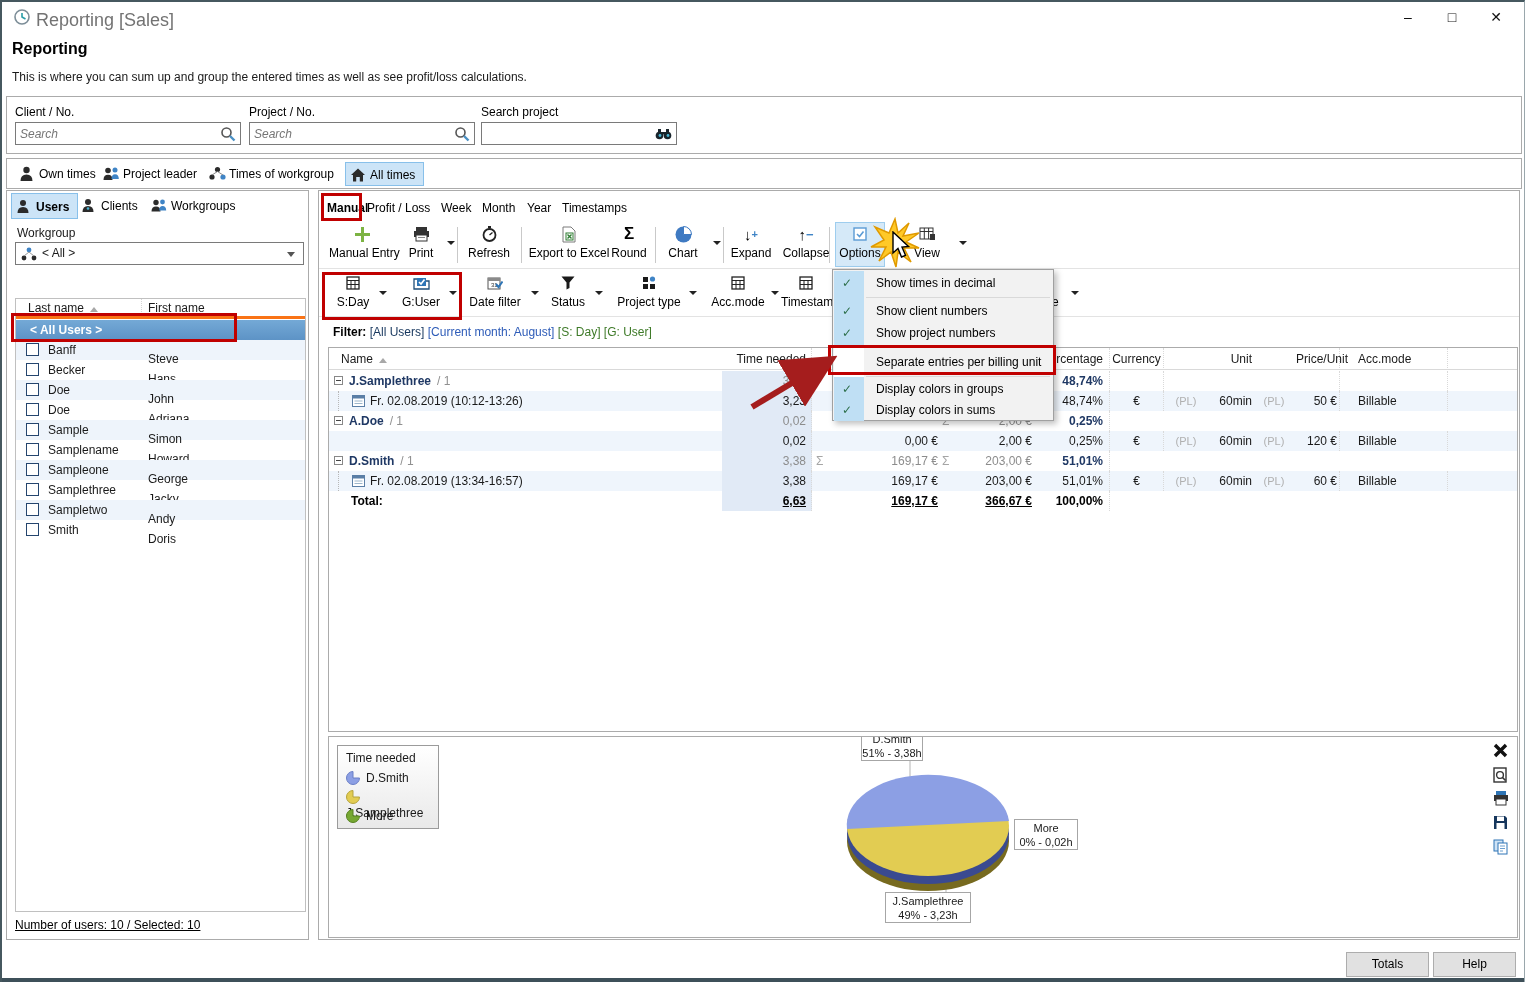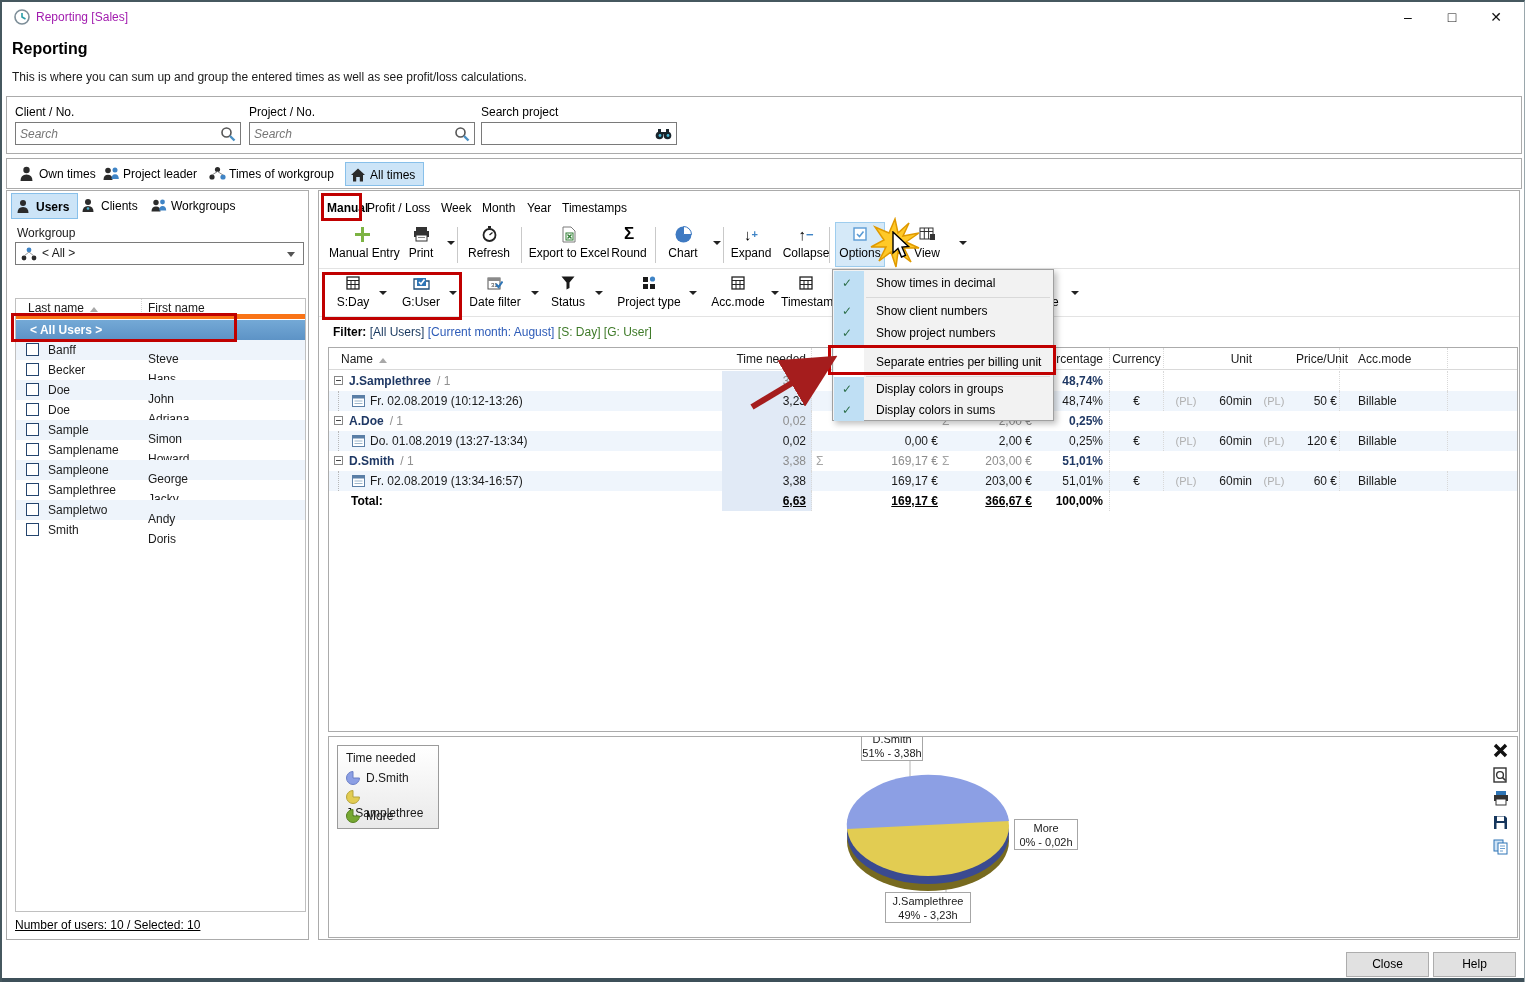--- a/index.html
+++ b/index.html
@@ -5,21 +5,21 @@
   * { margin:0; padding:0; box-sizing:border-box; }
   html,body { width:1525px; height:982px; }
   body { font-family:"Liberation Sans","DejaVu Sans",sans-serif; font-size:12px; color:#1a1a1a;
          background:#fff; position:relative; overflow:hidden;
          border-left:2px solid #46585f; border-top:2px solid #46585f; border-right:1px solid #9aa7ac; }
   .abs { position:absolute; }
   .bottombar { position:absolute; left:0; right:0; bottom:0; height:4px; background:#3e5059; }
 
   
   .titlebar { position:absolute; left:0; top:0; right:0; height:30px; background:#fff; }
-  .titlebar .title { position:absolute; left:34px; top:8px; font-size:12px; color:#a21caf; }
+  .titlebar .title { position:absolute; left:34px; top:8px; font-size:18px; color:#737373; }
   .winbtn { position:absolute; top:0; width:44px; height:30px; text-align:center; line-height:30px; font-size:14px; color:#111; cursor:default; }
 
   
   .h1 { position:absolute; left:10px; top:38px; font-size:16px; font-weight:bold; color:#000; }
   .subtitle { position:absolute; left:10px; top:68px; font-size:12px; color:#1a1a1a; }
 
   
   .searchbox { position:absolute; left:4px; top:94px; width:1516px; height:58px; border:1px solid #ababab; background:#fff; }
   .flabel { position:absolute; top:8px; font-size:12px; color:#000; }
   .finput { position:absolute; top:25px; height:23px; border:1px solid #7a7a7a; background:#fff; }
@@ -38,21 +38,21 @@
   .ltab.sel { background:#cce4f7; border:1px solid #88c0ea; font-weight:bold; }
   .ltab svg { position:absolute; left:4px; top:5px; }
   .wglabel { position:absolute; left:10px; top:35px; }
   .wgselect { position:absolute; left:8px; top:51px; width:289px; height:23px; border:1px solid #7a7a7a; background:#fff; }
   .wgselect .txt { position:absolute; left:26px; top:3px; }
   .chev { position:absolute; right:8px; top:9px; width:0; height:0; border-left:4px solid transparent; border-right:4px solid transparent; border-top:5px solid #555; }
   .usersearch { position:absolute; left:8px; top:79px; width:289px; height:23px; border:1px solid #7a7a7a; }
   .usersearch input { position:absolute; left:5px; top:3px; width:240px; border:0; outline:0; font:italic 12px "Liberation Sans",sans-serif; color:#9a9a9a; }
   .usersearch .iconr { position:absolute; right:5px; top:4px; }
   .usertable { position:absolute; left:8px; top:107px; width:291px; height:614px; border:1px solid #c0c0c0; background:#fff; overflow:hidden; }
-  .uthead { position:absolute; left:0; top:0; right:0; height:20px; border-bottom:5px solid #f97316; background:#fff;text-align:center; }
+  .uthead { position:absolute; left:0; top:0; right:0; height:20px; border-bottom:3px solid #f97316; background:#fff;text-align:center; }
   .uthead .col1 { position:absolute; left:12px; top:2px; } .uthead .col2 { position:absolute; left:132px; top:2px; }
   .uthead .vsep { position:absolute; left:125px; top:0; bottom:0; border-left:1px dotted #d5d5d5; }
   .sortup { display:inline-block; width:0; height:0; border-left:4px solid transparent; border-right:4px solid transparent; border-bottom:5px solid #a8a8a8; margin-left:6px; }
   .urow { position:absolute; left:0; right:0; height:20px; line-height:20px; }
   .urow.alt { background:#eef4fb; }
   .urow .ln { position:absolute; left:32px; } .urow .fn { position:absolute; left:132px;margin-top:9px; }
   .urow .cb { position:absolute; left:10px; top:3px; width:13px; height:13px; border:1px solid #24456e; background:#fff; }
   .allusers { position:absolute; left:0; right:0; height:20px; line-height:20px; background:linear-gradient(#74a9d6,#5d93c6); color:#fff; font-weight:bold; }
   .allusers span { margin-left:14px; }
   .lfooter { position:absolute; left:8px; top:727px; color:#000;text-decoration:underline; }
@@ -567,25 +567,20 @@
     <div class="mrow group" style="top:63px">
       <span class="c col-name"><span class="exp"></span><span class="gname">A.Doe</span><span class="gsuf">/ 1</span></span>
       <span class="c col-time timecell">0,02</span>
       <span class="c col-sig1"></span>
       <span class="c col-rev"></span>
       <span class="c col-sig2">Σ</span>
       <span class="c col-plan">2,00 €</span>
       <span class="c col-pct">0,25%</span>
     </div>
     <div class="mrow detail" style="top:83px">
-      <span class="c col-name"><span class="treeline"></span><svg class="dcal" width="13" height="13">
-            <rect x="0.5" y="1.5" width="12" height="11" fill="#fff" stroke="#5b7fa6"></rect>
-            <rect x="0.5" y="1.5" width="12" height="3" fill="#5b7fa6"></rect>
-            <path d="M2.5 7 h8 M2.5 9.5 h8" stroke="#9db7cc"></path>
-          </svg><span>Do. 01.08.2019 (13:27-13:34)</span></span>
       <span class="c col-time timecell">0,02</span>
       <span class="c col-rev">0,00 €</span>
       <span class="c col-plan">2,00 €</span>
       <span class="c col-pct">0,25%</span>
       <span class="c col-cur">€</span>
       <span class="c col-pl1">(PL)</span>
       <span class="c col-unit">60min</span>
       <span class="c col-pl2">(PL)</span>
       <span class="c col-price">120 €</span>
       <span class="c col-acc">Billable</span>
@@ -749,16 +744,16 @@
   </svg>
 
   <svg class="cursor-star" style="left:550px;top:26px" width="52" height="52">
     <path d="M26 2 L29 16 L40 6 L34 19 L50 16 L37 25 L50 31 L35 31 L42 45 L29 35 L27 50 L22 35 L10 44 L17 30 L2 30 L15 23 L6 10 L20 16 Z" fill="#ffc928" stroke="#e09a00" stroke-width="1.5"></path>
   </svg>
   <svg class="cursor-star" style="left:570px;top:40px" width="22" height="30">
     <path d="M4 1 L4 22 L9 17.5 L12.5 26 L16.5 24.3 L13 16 L19.5 15.5 Z" fill="#fff" stroke="#000" stroke-width="1.4"></path>
   </svg>
 </div>
 
-<div class="btn" style="left:1344px;top:950px">Close</div>
+<div class="btn" style="left:1344px;top:950px">Totals</div>
 <div class="btn" style="left:1431px;top:950px">Help</div>
 
 <div class="bottombar"></div>
 
 </body></html>

